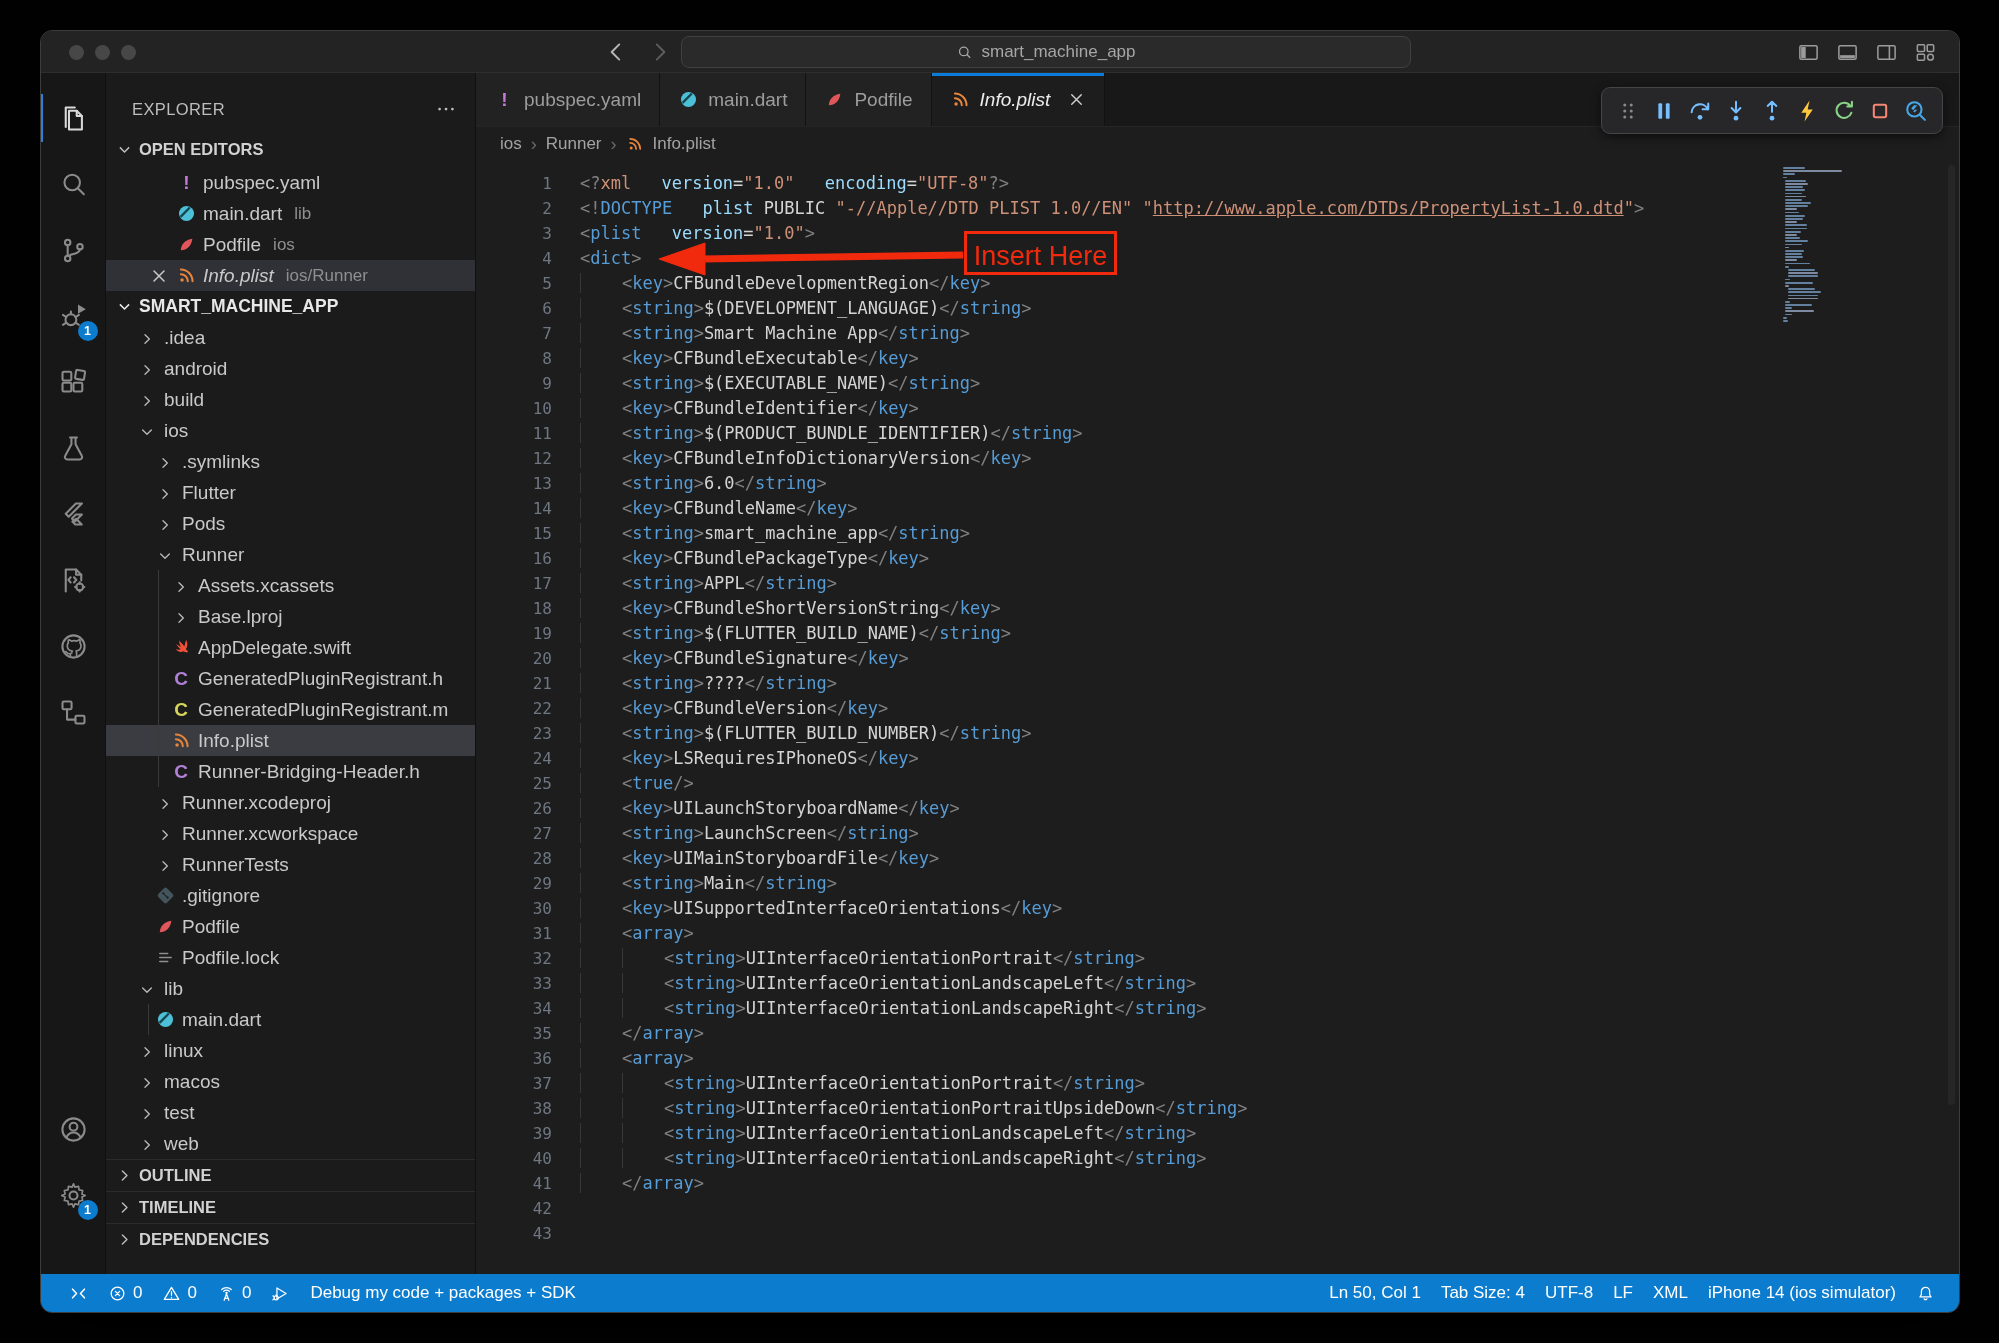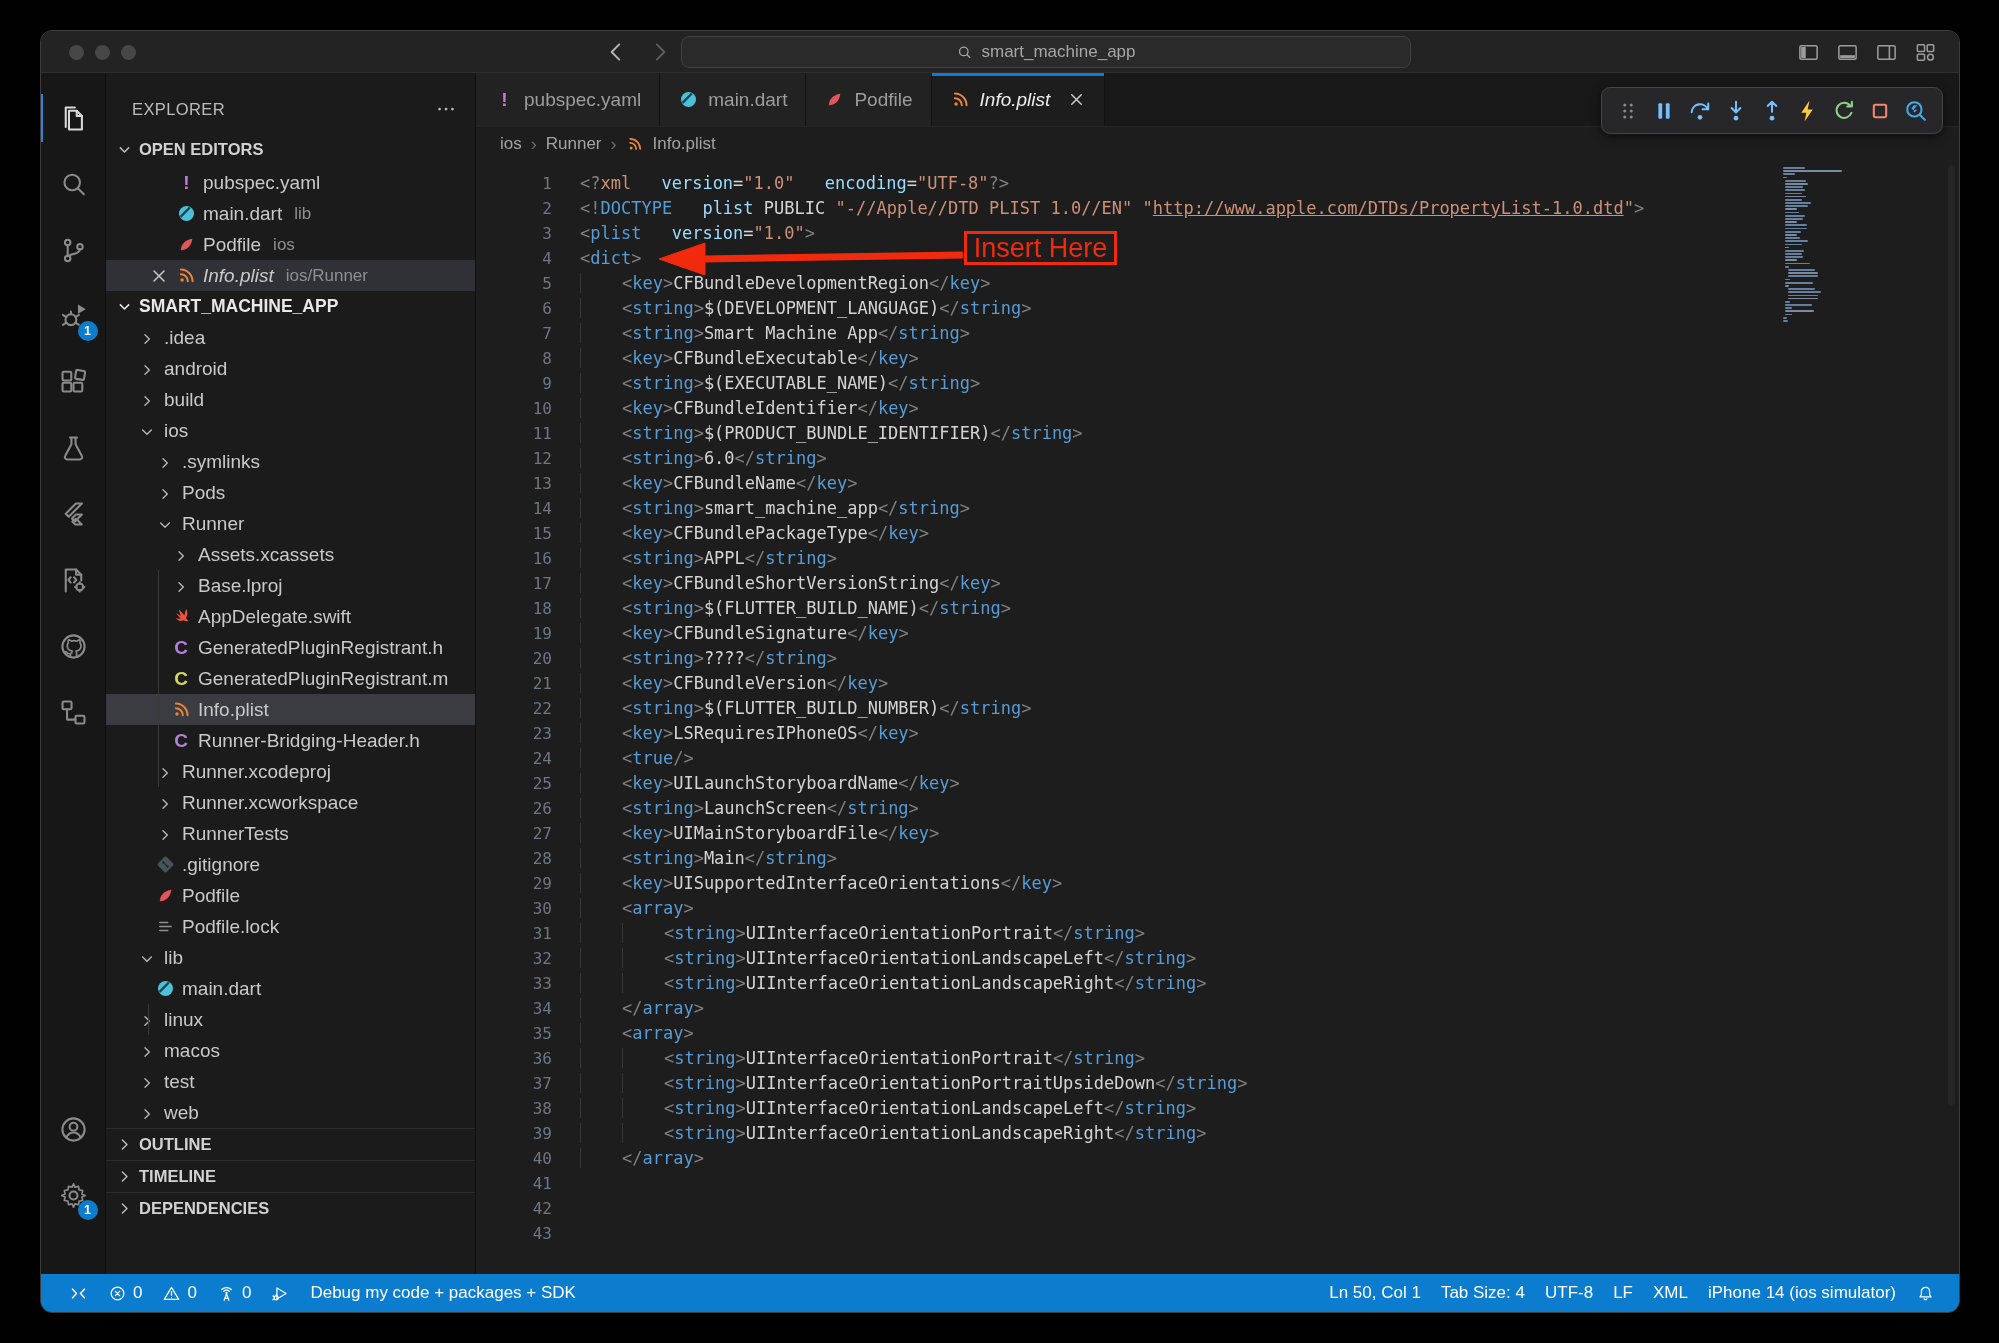--- a/index.html
+++ b/index.html
@@ -91,22 +91,22 @@
   .vscroll { position:absolute; top:4px; right:4px; width:7px; height:940px; background:rgba(121,121,121,0.10); border-radius:4px; }
 
   .dbgbar { position:absolute; top:14px; right:16px; height:47px; z-index:6; background:#27272a;
             border:1px solid #454545; border-radius:9px; display:flex; align-items:center; padding:0 8px;
             box-shadow:0 3px 10px rgba(0,0,0,.55); }
   .dbtn { width:36px; height:38px; display:flex; align-items:center; justify-content:center; }
   .dbtn svg { width:26px; height:26px; }
   .c-grip { color:#8a8a8a; } .c-blue { color:#75beff; } .c-yellow { color:#ffc83d; }
   .c-green { color:#89d185; } .c-red { color:#f48771; } .c-insp { color:#45a8e8; }
 
-  .ann-box { position:absolute; left:488px; top:158px; width:153px; height:34px; border:3px solid #f22a0d;
-             display:flex; align-items:center; justify-content:center; font-size:27px; color:#f22a0d; z-index:8;
+  .ann-box { position:absolute; left:488px; top:158px; width:153px; height:44px; border:3px solid #f22a0d;
+             display:flex; align-items:flex-end; justify-content:center; font-size:27px; color:#f22a0d; z-index:8;
              background:rgba(29,29,29,0.0); white-space:nowrap; }
   .ann-arrow { position:absolute; left:175px; top:162px; width:318px; height:48px; z-index:8; }
 
   
   .statusbar { height:38px; flex:0 0 38px; background:#0c7ccf; color:#fff; display:flex; align-items:center;
                font-size:17px; padding:0 14px 0 18px; }
   .sb-left, .sb-right { display:flex; align-items:center; height:100%; }
   .sb-right { margin-left:auto; }
   .sb-item { display:flex; align-items:center; gap:6px; padding:0 10px; height:100%; }
   .sb-item svg { width:19px; height:19px; }
@@ -364,20 +364,28 @@
             </span>
             <span class="lbl">ios</span>
           </div>
           <div class="row" style="padding-left:48px;">
     <span class="slot">
               <span class="chev"><svg viewBox="0 0 24 24" fill="none" stroke="currentColor" stroke-width="1.6" stroke-linecap="round" stroke-linejoin="round">
                   <path d="M9 5.5l6.5 6.5L9 18.5" stroke-width="2"></path>
                 </svg></span>
             </span>
             <span class="lbl">.symlinks</span>
+          </div>
+          <div class="row" style="padding-left:48px;">
+    <span class="slot">
+              <span class="chev"><svg viewBox="0 0 24 24" fill="none" stroke="currentColor" stroke-width="1.6" stroke-linecap="round" stroke-linejoin="round">
+                  <path d="M9 5.5l6.5 6.5L9 18.5" stroke-width="2"></path>
+                </svg></span>
+            </span>
+            <span class="lbl">Flutter</span>
           </div>
           <div class="row" style="padding-left:48px;">
     <span class="slot">
               <span class="chev"><svg viewBox="0 0 24 24" fill="none" stroke="currentColor" stroke-width="1.6" stroke-linecap="round" stroke-linejoin="round">
                   <path d="M9 5.5l6.5 6.5L9 18.5" stroke-width="2"></path>
                 </svg></span>
             </span>
             <span class="lbl">Pods</span>
           </div>
           <div class="row" style="padding-left:48px;">
@@ -696,20 +704,21 @@
             <div class="cl"><span class="pt">&lt;!</span><span class="tag">DOCTYPE</span> <span class="attr">plist</span> <span class="tx">PUBLIC</span> <span class="str">"-//Apple//DTD PLIST 1.0//EN"</span> <span class="str">"<span class="lnk">http://www.apple.com/DTDs/PropertyList-1.0.dtd</span>"</span><span class="pt">&gt;</span></div>
             <div class="cl"><span class="pt">&lt;</span><span class="tag">plist</span> <span class="attr">version</span><span class="op">=</span><span class="str">"1.0"</span><span class="pt">&gt;</span></div>
             <div class="cl"><span class="pt">&lt;</span><span class="tag">dict</span><span class="pt">&gt;</span></div>
             <div class="cl"><span class="ig">    </span><span class="pt">&lt;</span><span class="tag">key</span><span class="pt">&gt;</span><span class="tx">CFBundleDevelopmentRegion</span><span class="pt">&lt;/</span><span class="tag">key</span><span class="pt">&gt;</span></div>
             <div class="cl"><span class="ig">    </span><span class="pt">&lt;</span><span class="tag">string</span><span class="pt">&gt;</span><span class="tx">$(DEVELOPMENT_LANGUAGE)</span><span class="pt">&lt;/</span><span class="tag">string</span><span class="pt">&gt;</span></div>
             <div class="cl"><span class="ig">    </span><span class="pt">&lt;</span><span class="tag">string</span><span class="pt">&gt;</span><span class="tx">Smart Machine App</span><span class="pt">&lt;/</span><span class="tag">string</span><span class="pt">&gt;</span></div>
             <div class="cl"><span class="ig">    </span><span class="pt">&lt;</span><span class="tag">key</span><span class="pt">&gt;</span><span class="tx">CFBundleExecutable</span><span class="pt">&lt;/</span><span class="tag">key</span><span class="pt">&gt;</span></div>
             <div class="cl"><span class="ig">    </span><span class="pt">&lt;</span><span class="tag">string</span><span class="pt">&gt;</span><span class="tx">$(EXECUTABLE_NAME)</span><span class="pt">&lt;/</span><span class="tag">string</span><span class="pt">&gt;</span></div>
             <div class="cl"><span class="ig">    </span><span class="pt">&lt;</span><span class="tag">key</span><span class="pt">&gt;</span><span class="tx">CFBundleIdentifier</span><span class="pt">&lt;/</span><span class="tag">key</span><span class="pt">&gt;</span></div>
             <div class="cl"><span class="ig">    </span><span class="pt">&lt;</span><span class="tag">string</span><span class="pt">&gt;</span><span class="tx">$(PRODUCT_BUNDLE_IDENTIFIER)</span><span class="pt">&lt;/</span><span class="tag">string</span><span class="pt">&gt;</span></div>
+            <div class="cl"><span class="ig">    </span><span class="pt">&lt;</span><span class="tag">key</span><span class="pt">&gt;</span><span class="tx">CFBundleInfoDictionaryVersion</span><span class="pt">&lt;/</span><span class="tag">key</span><span class="pt">&gt;</span></div>
             <div class="cl"><span class="ig">    </span><span class="pt">&lt;</span><span class="tag">string</span><span class="pt">&gt;</span><span class="tx">6.0</span><span class="pt">&lt;/</span><span class="tag">string</span><span class="pt">&gt;</span></div>
             <div class="cl"><span class="ig">    </span><span class="pt">&lt;</span><span class="tag">key</span><span class="pt">&gt;</span><span class="tx">CFBundleName</span><span class="pt">&lt;/</span><span class="tag">key</span><span class="pt">&gt;</span></div>
             <div class="cl"><span class="ig">    </span><span class="pt">&lt;</span><span class="tag">string</span><span class="pt">&gt;</span><span class="tx">smart_machine_app</span><span class="pt">&lt;/</span><span class="tag">string</span><span class="pt">&gt;</span></div>
             <div class="cl"><span class="ig">    </span><span class="pt">&lt;</span><span class="tag">key</span><span class="pt">&gt;</span><span class="tx">CFBundlePackageType</span><span class="pt">&lt;/</span><span class="tag">key</span><span class="pt">&gt;</span></div>
             <div class="cl"><span class="ig">    </span><span class="pt">&lt;</span><span class="tag">string</span><span class="pt">&gt;</span><span class="tx">APPL</span><span class="pt">&lt;/</span><span class="tag">string</span><span class="pt">&gt;</span></div>
             <div class="cl"><span class="ig">    </span><span class="pt">&lt;</span><span class="tag">key</span><span class="pt">&gt;</span><span class="tx">CFBundleShortVersionString</span><span class="pt">&lt;/</span><span class="tag">key</span><span class="pt">&gt;</span></div>
             <div class="cl"><span class="ig">    </span><span class="pt">&lt;</span><span class="tag">string</span><span class="pt">&gt;</span><span class="tx">$(FLUTTER_BUILD_NAME)</span><span class="pt">&lt;/</span><span class="tag">string</span><span class="pt">&gt;</span></div>
             <div class="cl"><span class="ig">    </span><span class="pt">&lt;</span><span class="tag">key</span><span class="pt">&gt;</span><span class="tx">CFBundleSignature</span><span class="pt">&lt;/</span><span class="tag">key</span><span class="pt">&gt;</span></div>
             <div class="cl"><span class="ig">    </span><span class="pt">&lt;</span><span class="tag">string</span><span class="pt">&gt;</span><span class="tx">????</span><span class="pt">&lt;/</span><span class="tag">string</span><span class="pt">&gt;</span></div>
             <div class="cl"><span class="ig">    </span><span class="pt">&lt;</span><span class="tag">key</span><span class="pt">&gt;</span><span class="tx">CFBundleVersion</span><span class="pt">&lt;/</span><span class="tag">key</span><span class="pt">&gt;</span></div>

